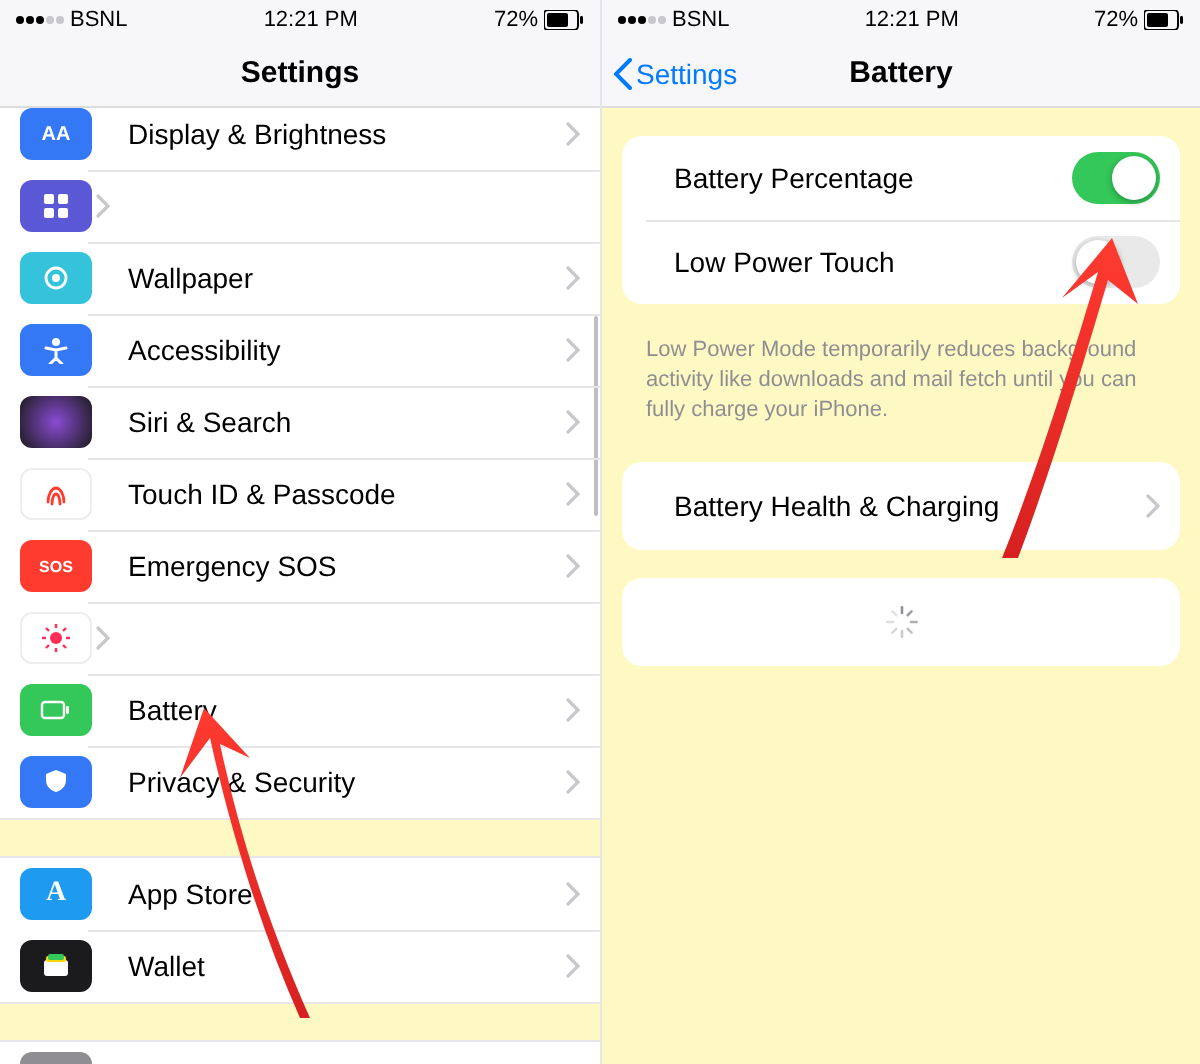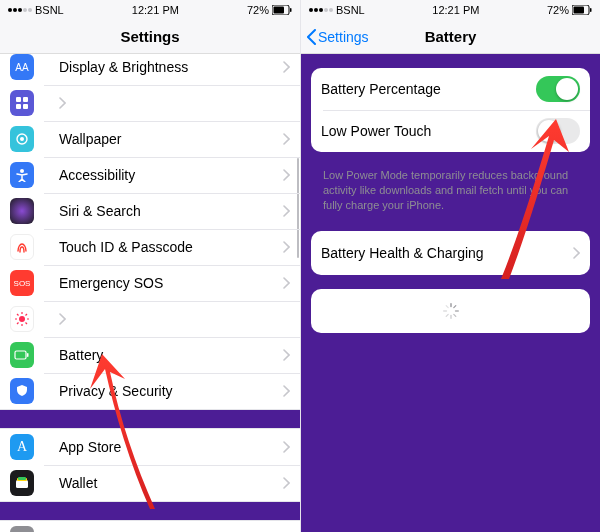--- a/index.html
+++ b/index.html
@@ -1,35 +1,35 @@
 <!DOCTYPE html>
 <html><head>
 <meta charset="utf-8">
 <style>
   * { box-sizing: border-box; margin: 0; padding: 0; }
   html, body { width: 600px; height: 532px; overflow: hidden; font-family: -apple-system, "Helvetica Neue", Arial, sans-serif; }
   body { display: flex; background: #fff; }
-  .phone { width: 300px; height: 532px; background: #4c1d95; position: relative; display: flex; flex-direction: column; }
+  .phone { width: 300px; height: 532px; background: #fef9c3; position: relative; display: flex; flex-direction: column; }
   .phone + .phone { border-left: 1px solid #e5e5ea; }
   .statusbar { height: 20px; display: flex; align-items: center; justify-content: space-between; padding: 0 8px; font-size: 11px; font-weight: 500; color: #000; background: #f7f7f9; }
   .statusbar .sb-left, .statusbar .sb-right { display: flex; align-items: center; gap: 3px; }
   .dots { display: flex; gap: 1px; }
   .dots span { width: 4px; height: 4px; border-radius: 50%; background: #000; }
   .dots span.off { background: #c7c7cc; }
   .navbar { height: 34px; display: flex; align-items: center; justify-content: center; position: relative; background: #f7f7f9; border-bottom: 1px solid #ddd; }
   .navbar .title { font-size: 15px; font-weight: 600; }
   .navbar .back { position: absolute; left: 6px; display: flex; align-items: center; color: #007aff; font-size: 14px; gap: 2px; }
   .content { flex: 1; overflow: hidden; position: relative; }
   .group { background: #fff; margin: 0 0 18px 0; border-top: 1px solid #e5e5ea; border-bottom: 1px solid #e5e5ea; }
   .phone.right .group { margin: 14px 10px 10px 10px; border: none; border-radius: 10px; }
   .row { display: flex; align-items: center; height: 36px; padding: 0 10px 0 10px; position: relative; }
   .row + .row::before { content: ""; position: absolute; left: 44px; right: 0; top: 0; height: 1px; background: #e5e5ea; }
   .phone.right .row + .row::before { left: 12px; }
-  .icon { width: 24px; height: 26px; border-radius: 6px; margin-right: 25px; display: flex; align-items: center; justify-content: center; color: #fff; font-size: 12px; font-weight: 400; flex-shrink: 0; }
-  .label { flex: 1; font-size: 14px; color: #000; }
+  .icon { width: 36px; height: 26px; border-radius: 6px; margin-right: 2px; display: flex; align-items: center; justify-content: center; color: #fff; font-size: 12px; font-weight: 700; flex-shrink: 0; }
+  .label { flex: 1; font-size: 14px; color: #000; margin-left: 16px; }
   .chevron { color: #c7c7cc; flex-shrink: 0; }
   .note { font-size: 11px; color: #8e8e93; padding: 6px 22px 4px 22px; line-height: 1.35; }
   .switch { width: 44px; height: 26px; border-radius: 13px; position: relative; flex-shrink: 0; }
   .switch .knob { width: 22px; height: 22px; border-radius: 50%; background: #fff; position: absolute; top: 2px; box-shadow: 0 1px 3px rgba(0,0,0,.3); }
   .switch.on { background: #34c759; }
   .switch.on .knob { right: 2px; }
   .switch.off { background: #e9e9ea; }
   .switch.off .knob { left: 2px; }
   .spinner { width: 18px; height: 18px; margin: 12px auto; display: block; }
   .arrow { position: absolute; pointer-events: none; }

